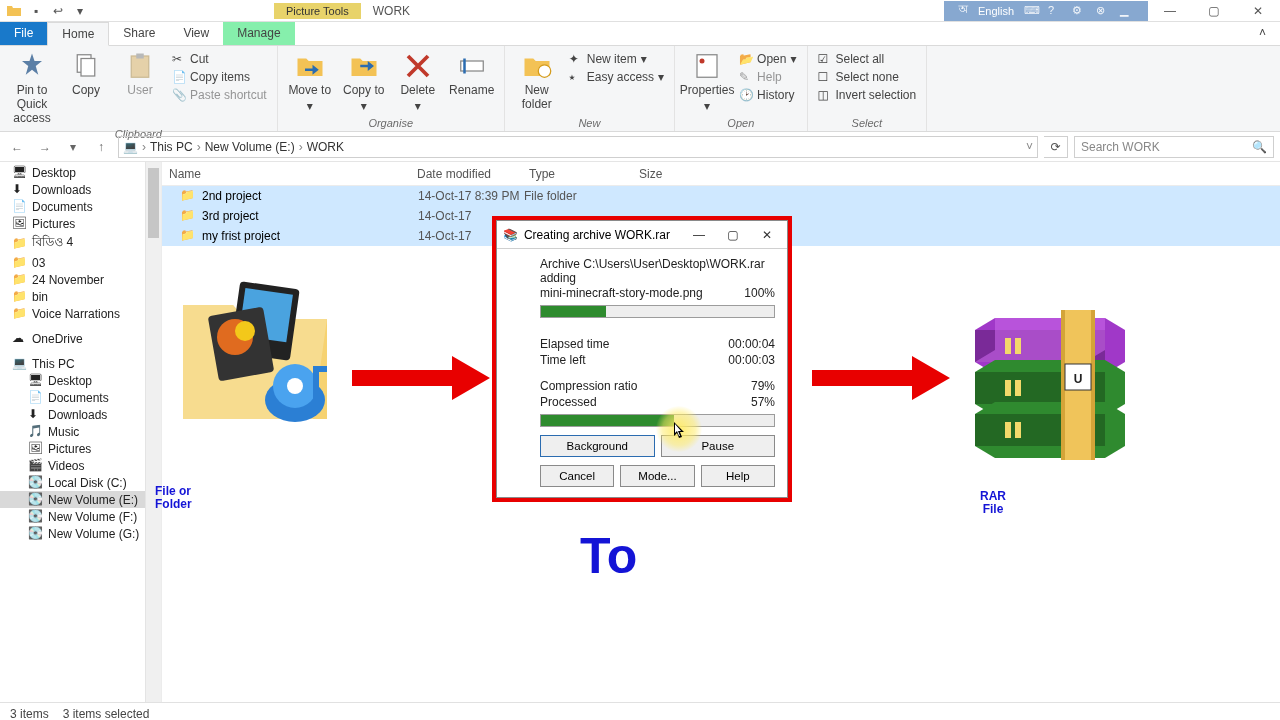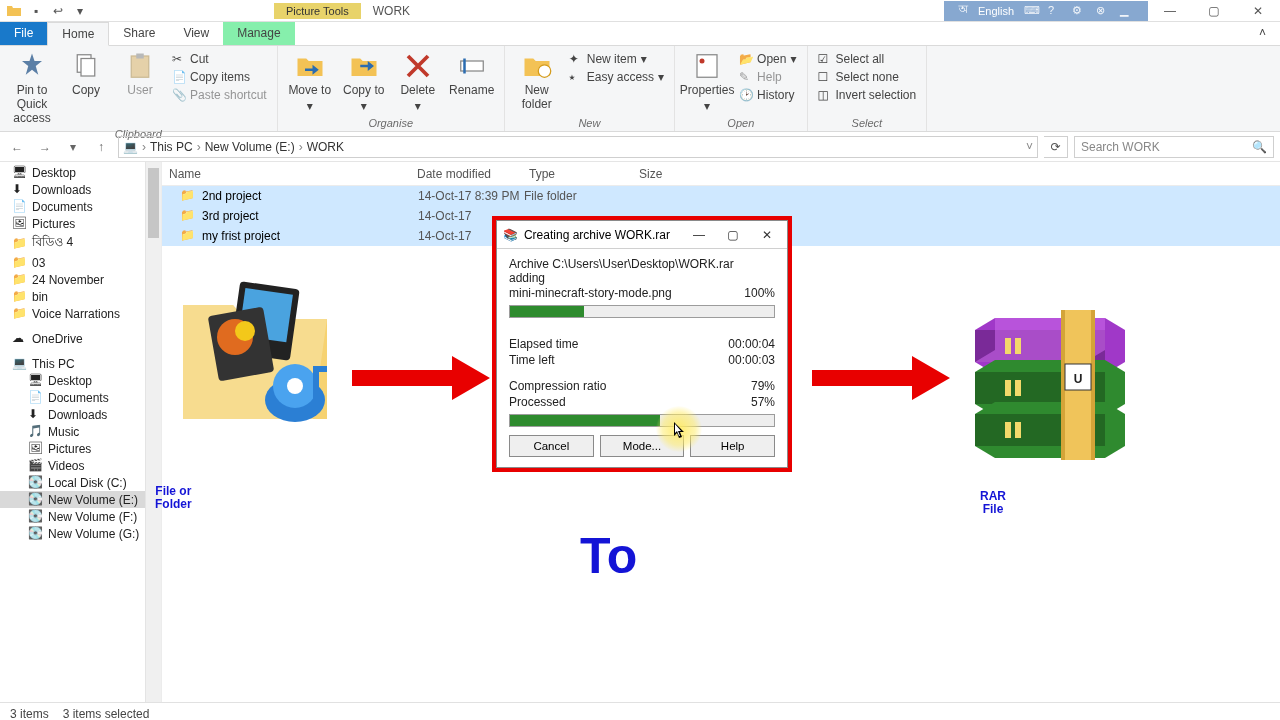--- a/index.html
+++ b/index.html
@@ -63,36 +63,36 @@
 .row { height: 20px; display: flex; align-items: center; background: #cfe8ff; }
 .row .ricon2 { width: 16px; height: 16px; margin: 0 6px 0 18px; }
 .row .rname { width: 210px; font-size: 12px; }
 .row .rdate { width: 112px; font-size: 12px; color: #555; padding-left: 6px; }
 .row .rtype { width: 110px; font-size: 12px; color: #555; }
 
 
 .statusbar { height: 22px; border-top: 1px solid #e1e1e1; display: flex; align-items: center; padding: 0 10px; gap: 14px; font-size: 12px; color: #444; }
 
 
-.big-label { position: absolute; font-family: Arial, sans-serif; font-weight: 900; color: #1414d6; line-height: 1.05; text-align: center; }
+.big-label { position: absolute; font-family: Arial, sans-serif; font-weight: 900; color: #1414d6; line-height: 1.05; }
 .lbl-left { left: 155px; top: 485px; font-size: 50px; }
 .lbl-mid { left: 580px; top: 530px; font-size: 50px; }
 .lbl-right { left: 980px; top: 490px; font-size: 50px; text-align: center; }
 .arrow { position: absolute; }
 
 
 .folder-ill { position: absolute; left: 175px; top: 265px; width: 160px; height: 170px; }
 
 
 .rar-dialog-wrap { position: absolute; left: 492px; top: 216px; width: 300px; border: 4px solid #e80000; background: #fff; }
 .rar-dialog { border: 1px solid #8a8a8a; }
 .rar-title { height: 28px; display: flex; align-items: center; padding: 0 6px; gap: 6px; border-bottom: 1px solid #d0d0d0; }
 .rar-title .ttxt { flex: 1; font-size: 12px; }
 .rar-title .wbtn { width: 28px; text-align: center; color: #333; }
-.rar-body { padding: 8px 12px 10px 12px; font-size: 11.5px; color: #222; }
+.rar-body { padding: 8px 12px 10px 12px; font-size: 11.5px; color: #222; margin-left: 31px; }
 .rar-line { display: flex; justify-content: space-between; padding: 1px 0; }
 .pbar { height: 13px; border: 1px solid #9c9c9c; background: #eee; margin: 4px 0 8px 0; position: relative; }
 .pbar .fill { position: absolute; left: 0; top: 0; bottom: 0; background: #2e8b2e; }
 .rar-sep { height: 10px; }
 .rar-btns { display: flex; gap: 6px; margin-top: 8px; }
 .rar-btns button { flex: 1; height: 22px; font-size: 11.5px; background: #efefef; border: 1px solid #8a8a8a; }
 .cursor-spot { position: absolute; width: 46px; height: 46px; border-radius: 50%; background: radial-gradient(circle, rgba(255,235,100,.95) 0%, rgba(255,235,100,.5) 50%, rgba(255,235,100,0) 72%); }
 
 
 .rar-icon { position: absolute; left: 965px; top: 310px; width: 160px; height: 160px; }
@@ -502,20 +502,24 @@
           <span>Compression ratio</span>
           <span>79%</span>
         </div>
       <div class="rar-line">
           <span>Processed</span>
           <span>57%</span>
         </div>
       <div class="pbar">
           <div class="fill" style="width:57%"></div>
         </div>
+      <div class="rar-btns">
+        <button style="border:1px solid #2b6cb0">Background</button>
+        <button>Pause</button>
+      </div>
       <div class="rar-btns row2">
         <button>Cancel</button>
         <button>Mode...</button>
         <button>Help</button>
       </div>
     </div>
   </div>
   <div class="cursor-spot" style="left:160px; top:186px"></div>
   <svg style="position:absolute;left:178px;top:202px" width="16" height="20">
       <path fill="#000" d="M0 0v14l3-3 2 5 3-1-2-5h4z"></path>

